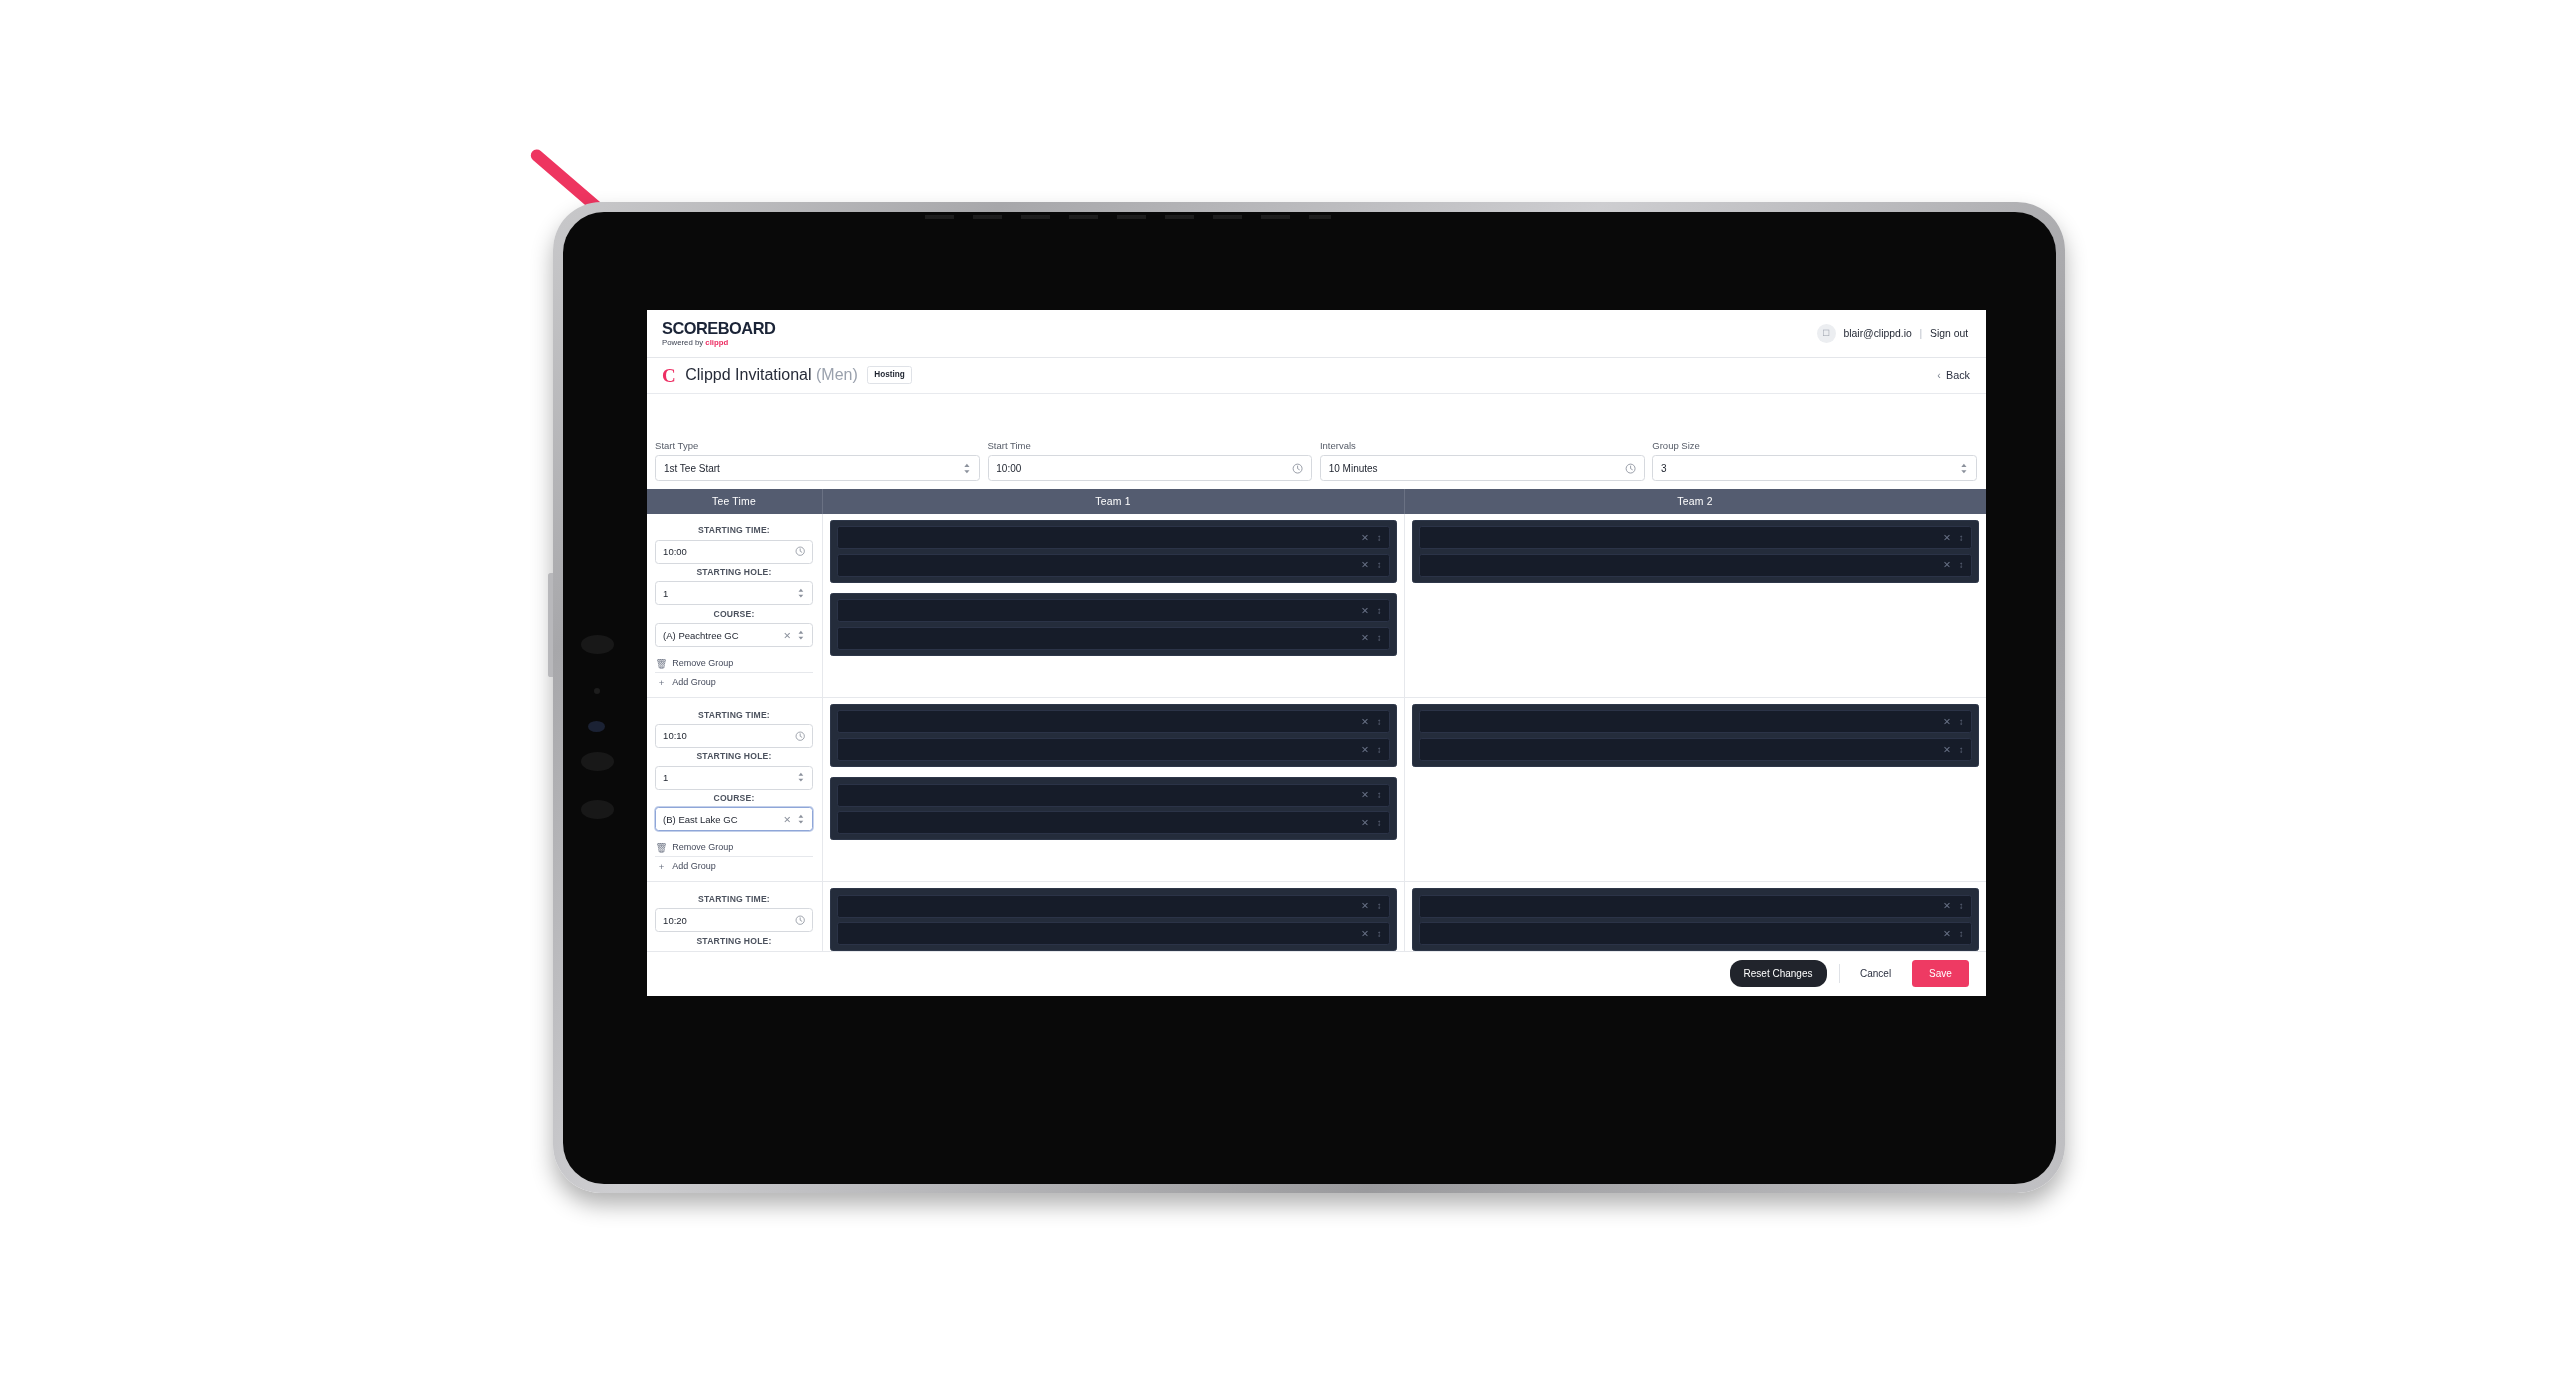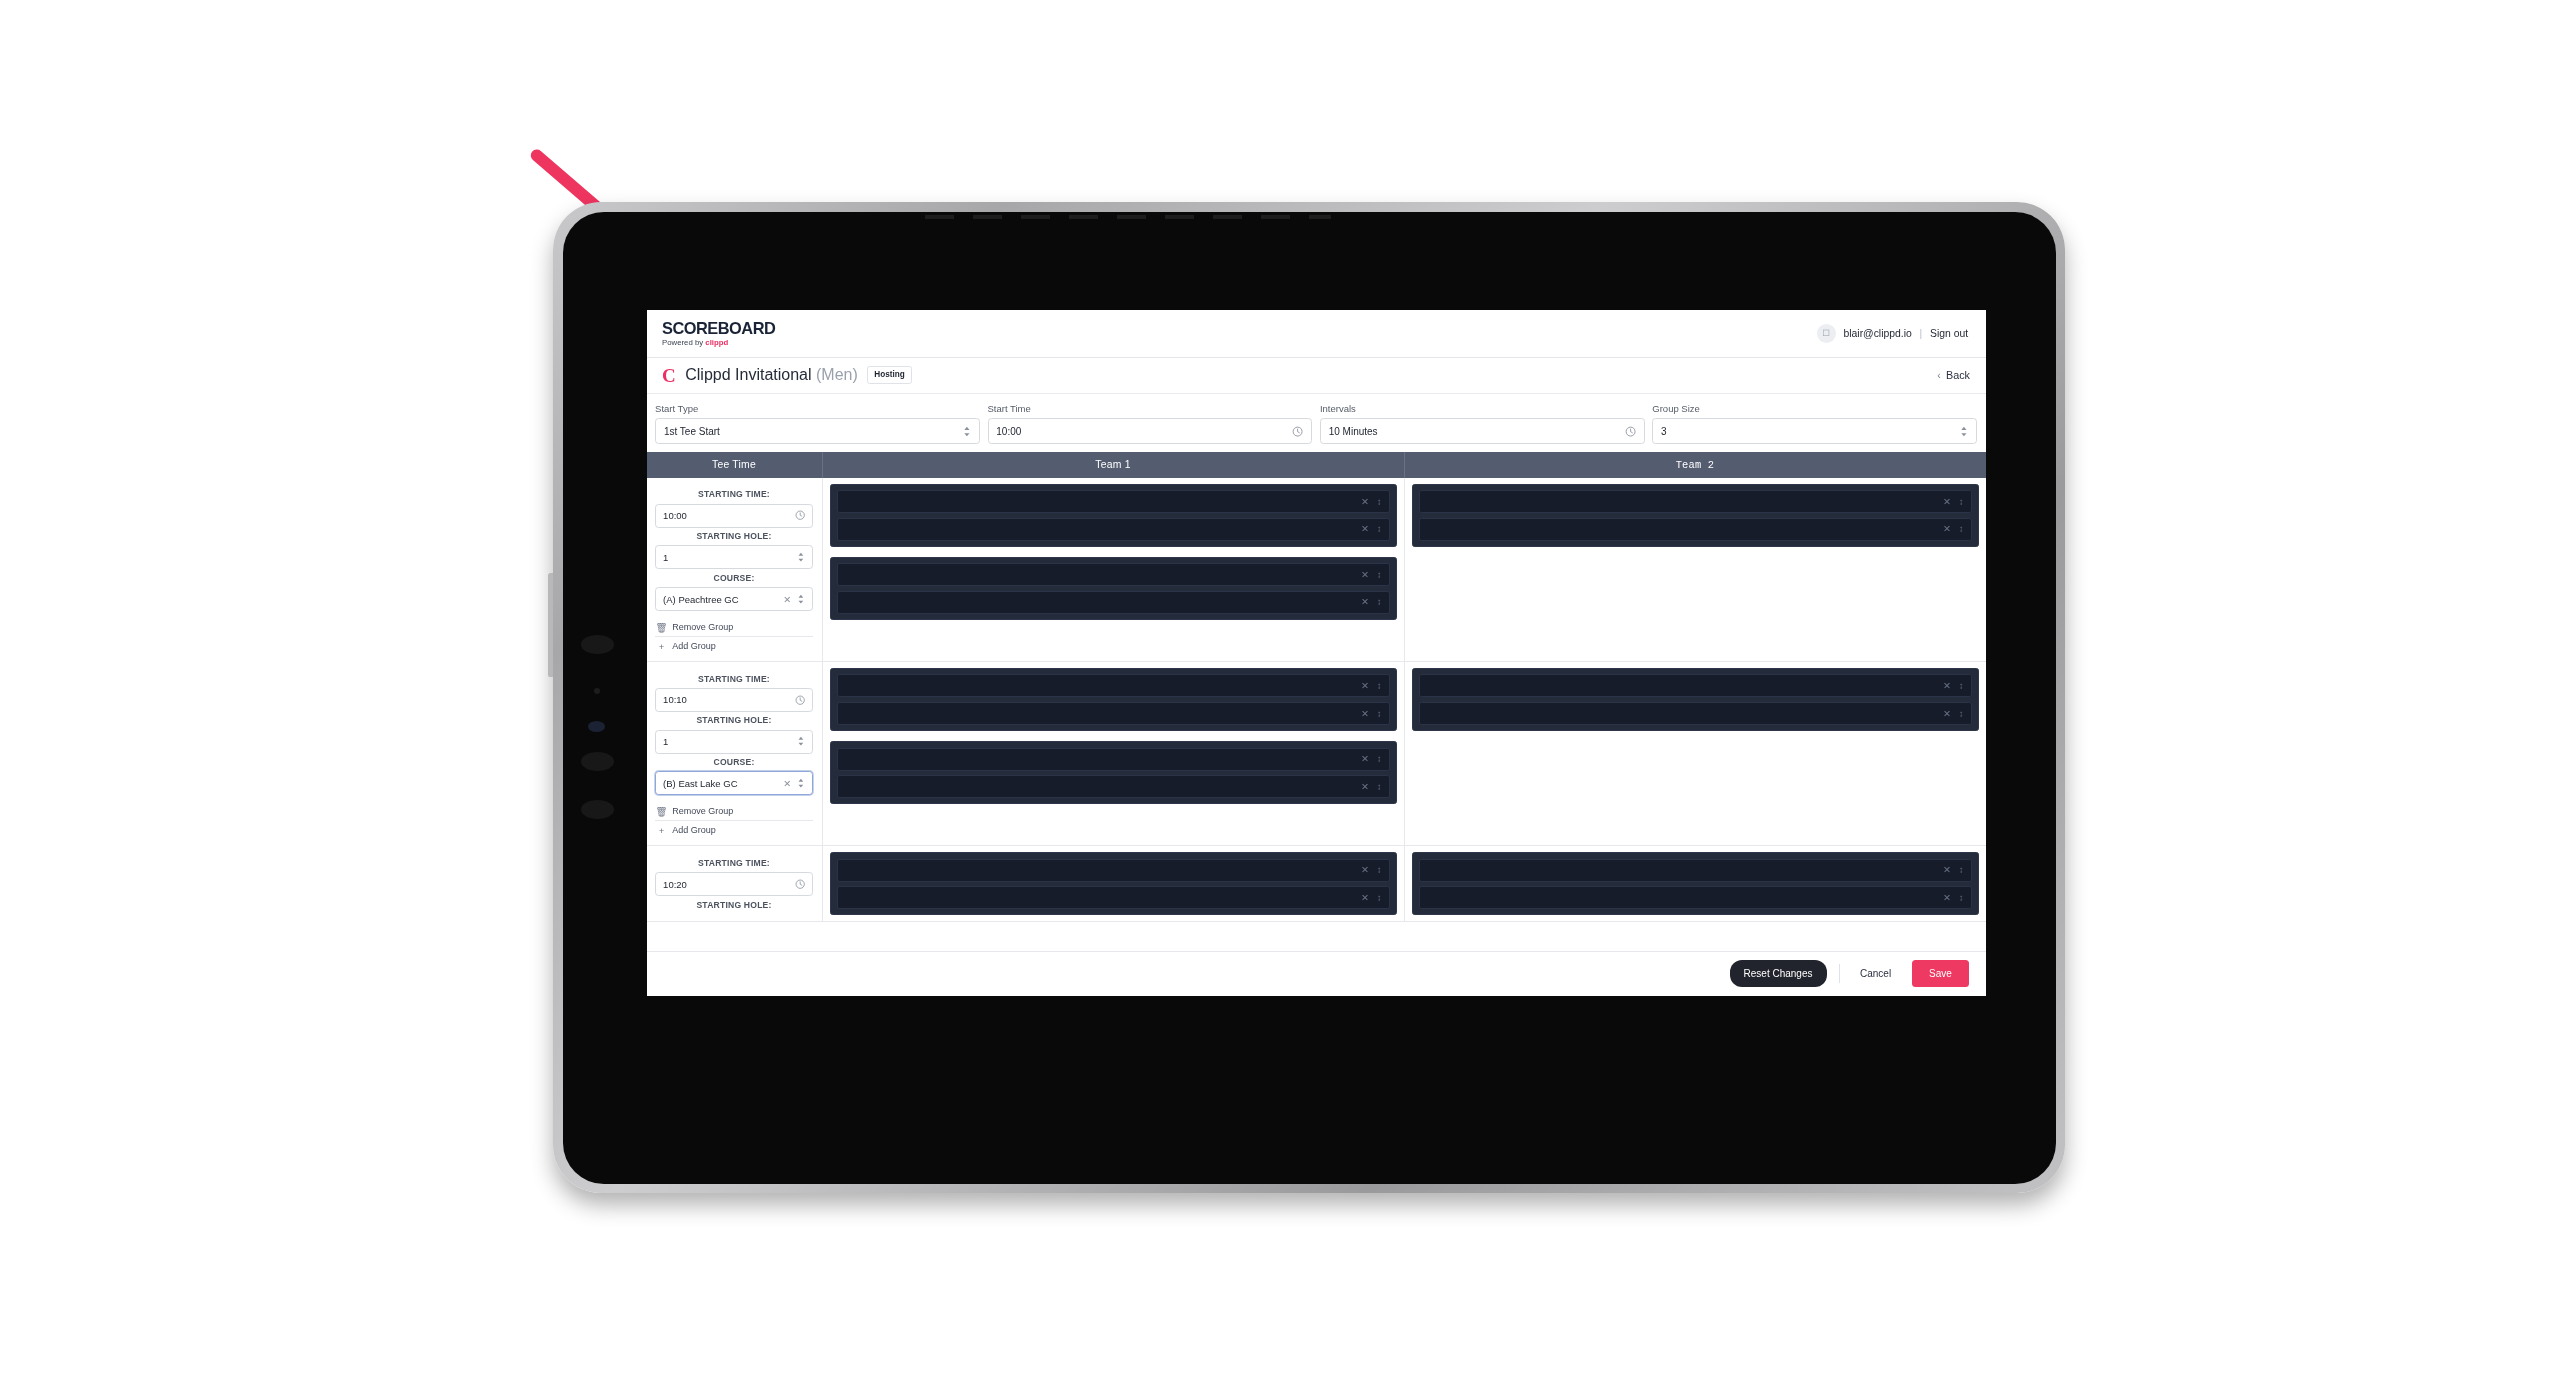--- a/index.html
+++ b/index.html
@@ -102,37 +102,37 @@
   .crumb-badge {
     font-size:8.2px; font-weight:700; color:#1f2430; border:0.9px solid #dfe2e7;
     border-radius:2.6px; padding:3.5px 6px; background:#fff; line-height:1;
   }
   .crumb-back { margin-left:auto; display:flex; align-items:center; gap:5.2px; font-size:10.8px; color:#2b3040; cursor:pointer;}
   .chev-l { font-size:10.4px; color:#7b828e; }
 
   
   .controls { display:flex; gap:7.8px; padding: 9.5px 8.6px 7.8px 8.6px; background:#fff; flex:0 0 auto;}
   .ctrl { flex:1 1 0; min-width:0; }
-  .ctrl-label { font-size:9.5px; color:#555b67; margin-bottom:4.3px; }
+  .ctrl-label { font-size:9.5px; color:#555b67; margin-bottom:4.3px;margin-top:37px; }
   .ctrl-box {
     height:26px; border:0.9px solid #d6d9de; border-radius:3.5px; background:#fff;
     display:flex; align-items:center; padding:0 7.8px; font-size:10px; color:#1d222d;
   }
   .ctrl-box .val { flex:1 1 auto; }
   .ico { color:#8b919c; font-size:9.5px; line-height:1; display:flex; align-items:center;}
   .ico svg { display:block; }
 
   
   .table-head { display:flex; background:#545c70; flex:0 0 auto; }
   .th {
     color:#fff; font-size:10.4px; text-align:center; padding:7px 0; letter-spacing:0.2px;
   }
   .th.tee { width:176px; flex:0 0 176px; border-right:0.9px solid #6a7183; }
   .th.team { flex:1 1 0; border-right:0.9px solid #6a7183;}
-  .th.team:last-child { border-right:none;font-family:Liberation Mono, monospace; }
+  .th.team:last-child { border-right:none; }
 
   .scroll-area { flex:1 1 auto; overflow:hidden; position:relative; background:#fff; }
   .trow { display:flex; border-bottom:0.9px solid #e6e8ec; }
   .tee-cell {
     width:176px; flex:0 0 176px; border-right:0.9px solid #e6e8ec;
     padding: 7.8px 8.6px 6px 8.6px; display:flex; flex-direction:column; align-items:center;
   }
   .fld-label { font-size:8.6px; font-weight:700; letter-spacing:0.2px; color:#4c525e; margin:3.5px 0 4.3px; }
   .fld {
     width:100%; height:24px; border:0.9px solid #d6d9de; border-radius:3.5px; background:#fff;

